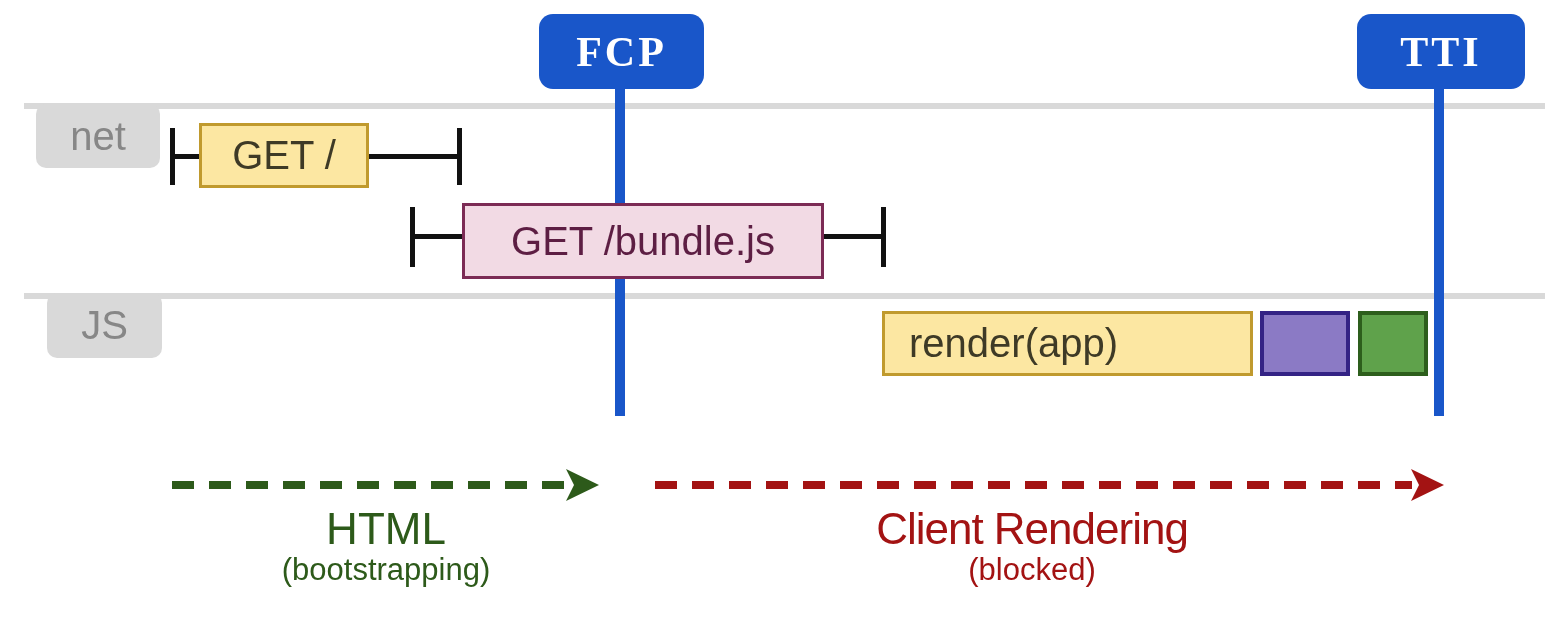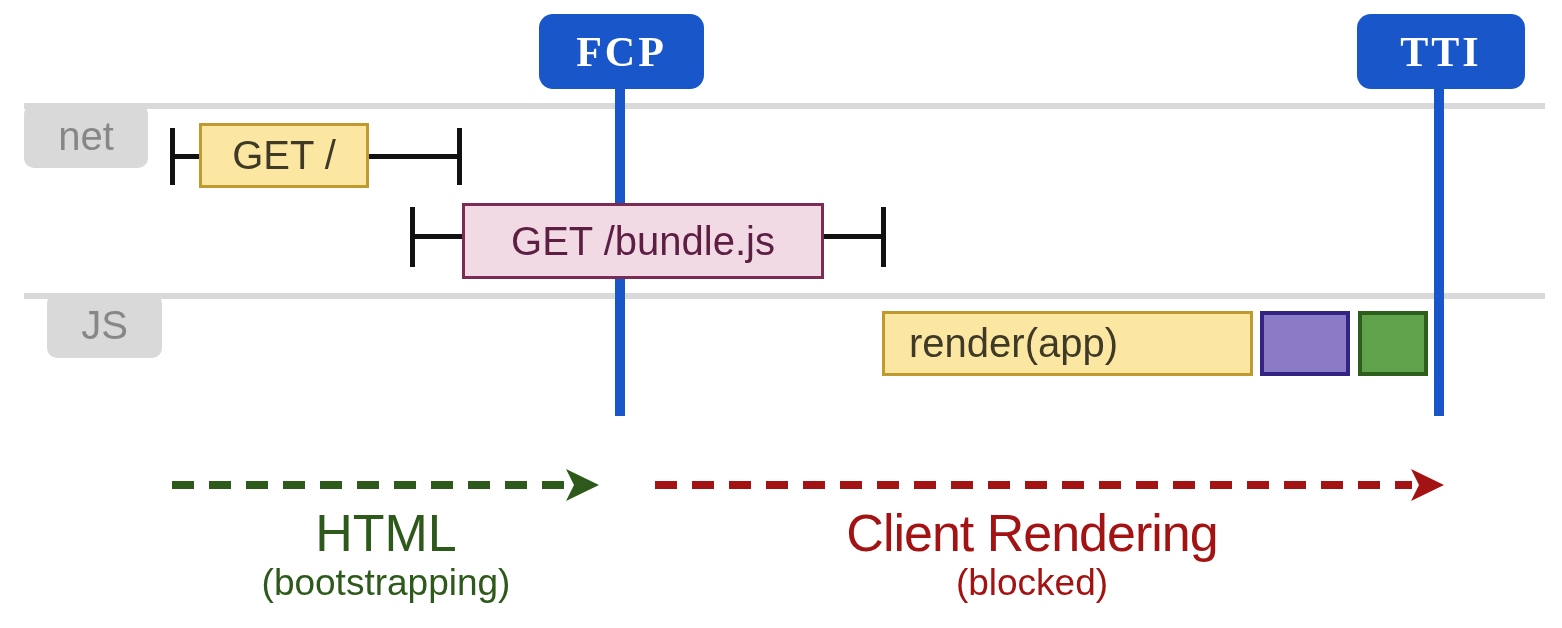--- a/index.html
+++ b/index.html
@@ -49,22 +49,22 @@
   .yellow-box{background:var(--yellow-fill);border:3px solid var(--yellow-border);color:var(--yellow-text);}
   .pink-box{background:var(--pink-fill);border:3px solid var(--pink-border);color:var(--pink-text);}
   .purple-box{background:var(--purple-fill);border:4px solid var(--purple-border);}
   .green-box{background:var(--green-fill);border:4px solid var(--green-border);}
   .whisker{position:absolute;width:5px;background:var(--whisker);z-index:2;}
   .connector{position:absolute;height:5px;background:var(--whisker);z-index:1;}
   .arrow-layer{position:absolute;left:0;top:0;z-index:1;pointer-events:none;}
   .phase-label{
     position:absolute;text-align:center;line-height:1.12;
   }
-  .phase-title{font-size:52px;}
-  .phase-sub{font-size:37px;}
+  .phase-title{font-size:44px;}
+  .phase-sub{font-size:31px;}
   .green-text{color:var(--arrow-green);}
   .red-text{color:var(--arrow-red);}
 </style>
 </head>
 <body>
 
 <div class="canvas">
 
   <div class="lane-line" style="left:24px;top:103px;width:1521px;"></div>
   <div class="lane-line" style="left:24px;top:293px;width:1521px;"></div>
@@ -72,21 +72,21 @@
   <div class="marker-line" style="left:615px;top:80px;height:336px;"></div>
   <div class="marker-line" style="left:1434px;top:80px;height:336px;"></div>
 
   <div class="marker-badge" style="left:539px;top:14px;width:165px;height:75px;">
     <span>FCP</span>
   </div>
   <div class="marker-badge" style="left:1357px;top:14px;width:168px;height:75px;">
     <span>TTI</span>
   </div>
 
-  <div class="lane-label" style="left:24px;top:104px;width:124px;height:64px;">
+  <div class="lane-label" style="left:36px;top:104px;width:124px;height:64px;">
     <span>net</span>
   </div>
   <div class="lane-label" style="left:23px;top:293px;width:115px;height:65px;margin-left:24px;">
     <span>JS</span>
   </div>
 
   <div class="whisker" style="left:170px;top:128px;height:57px;"></div>
   <div class="connector" style="left:175px;top:154px;width:26px;"></div>
   <div class="task-box yellow-box" style="left:199px;top:123px;width:170px;height:65px;">
     <span>GET /</span>

